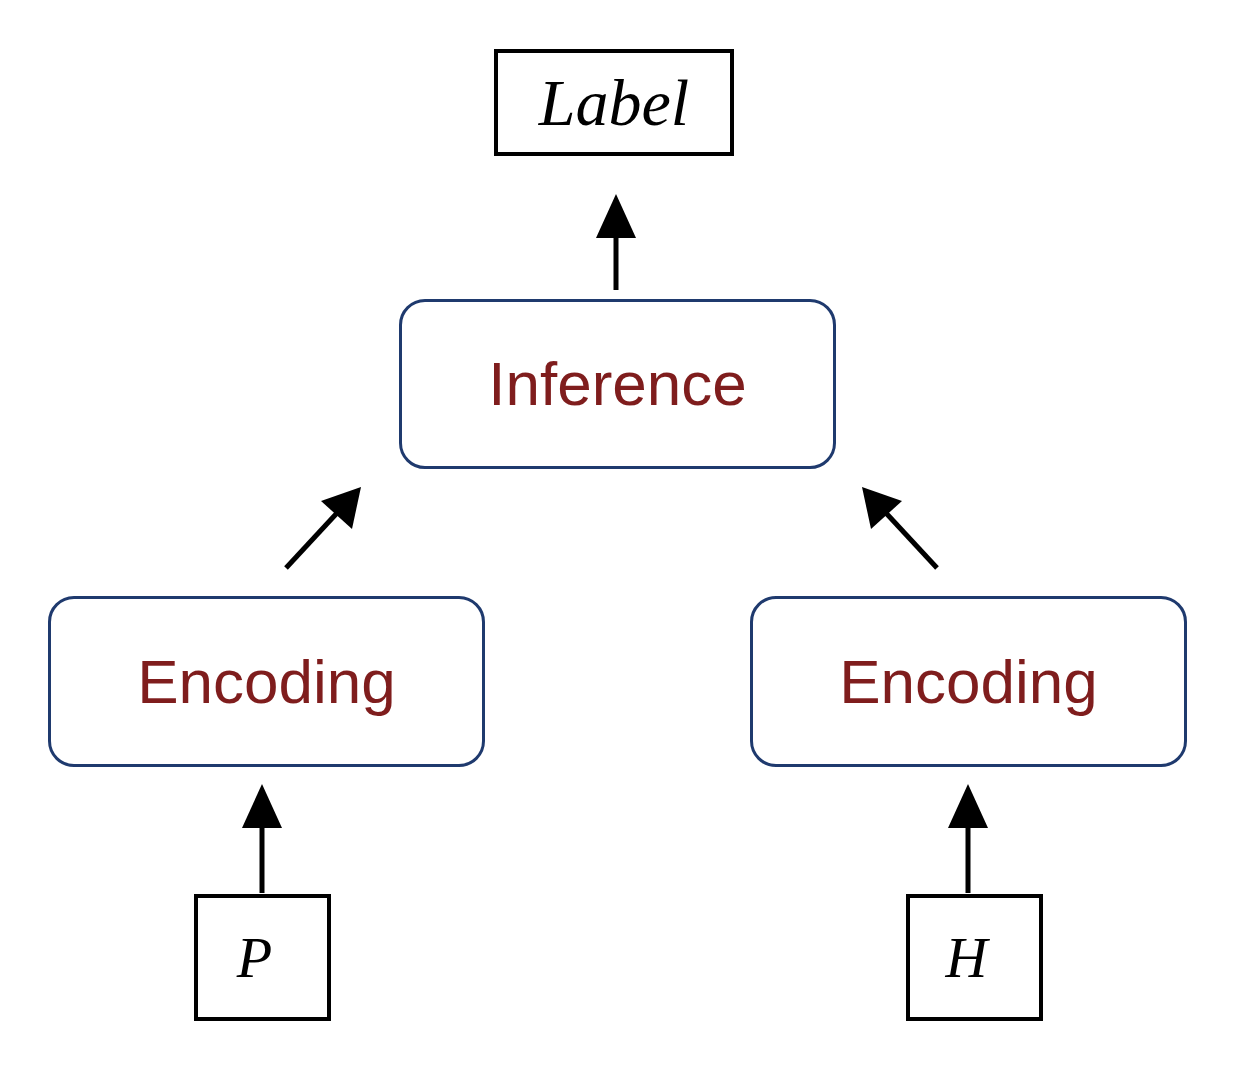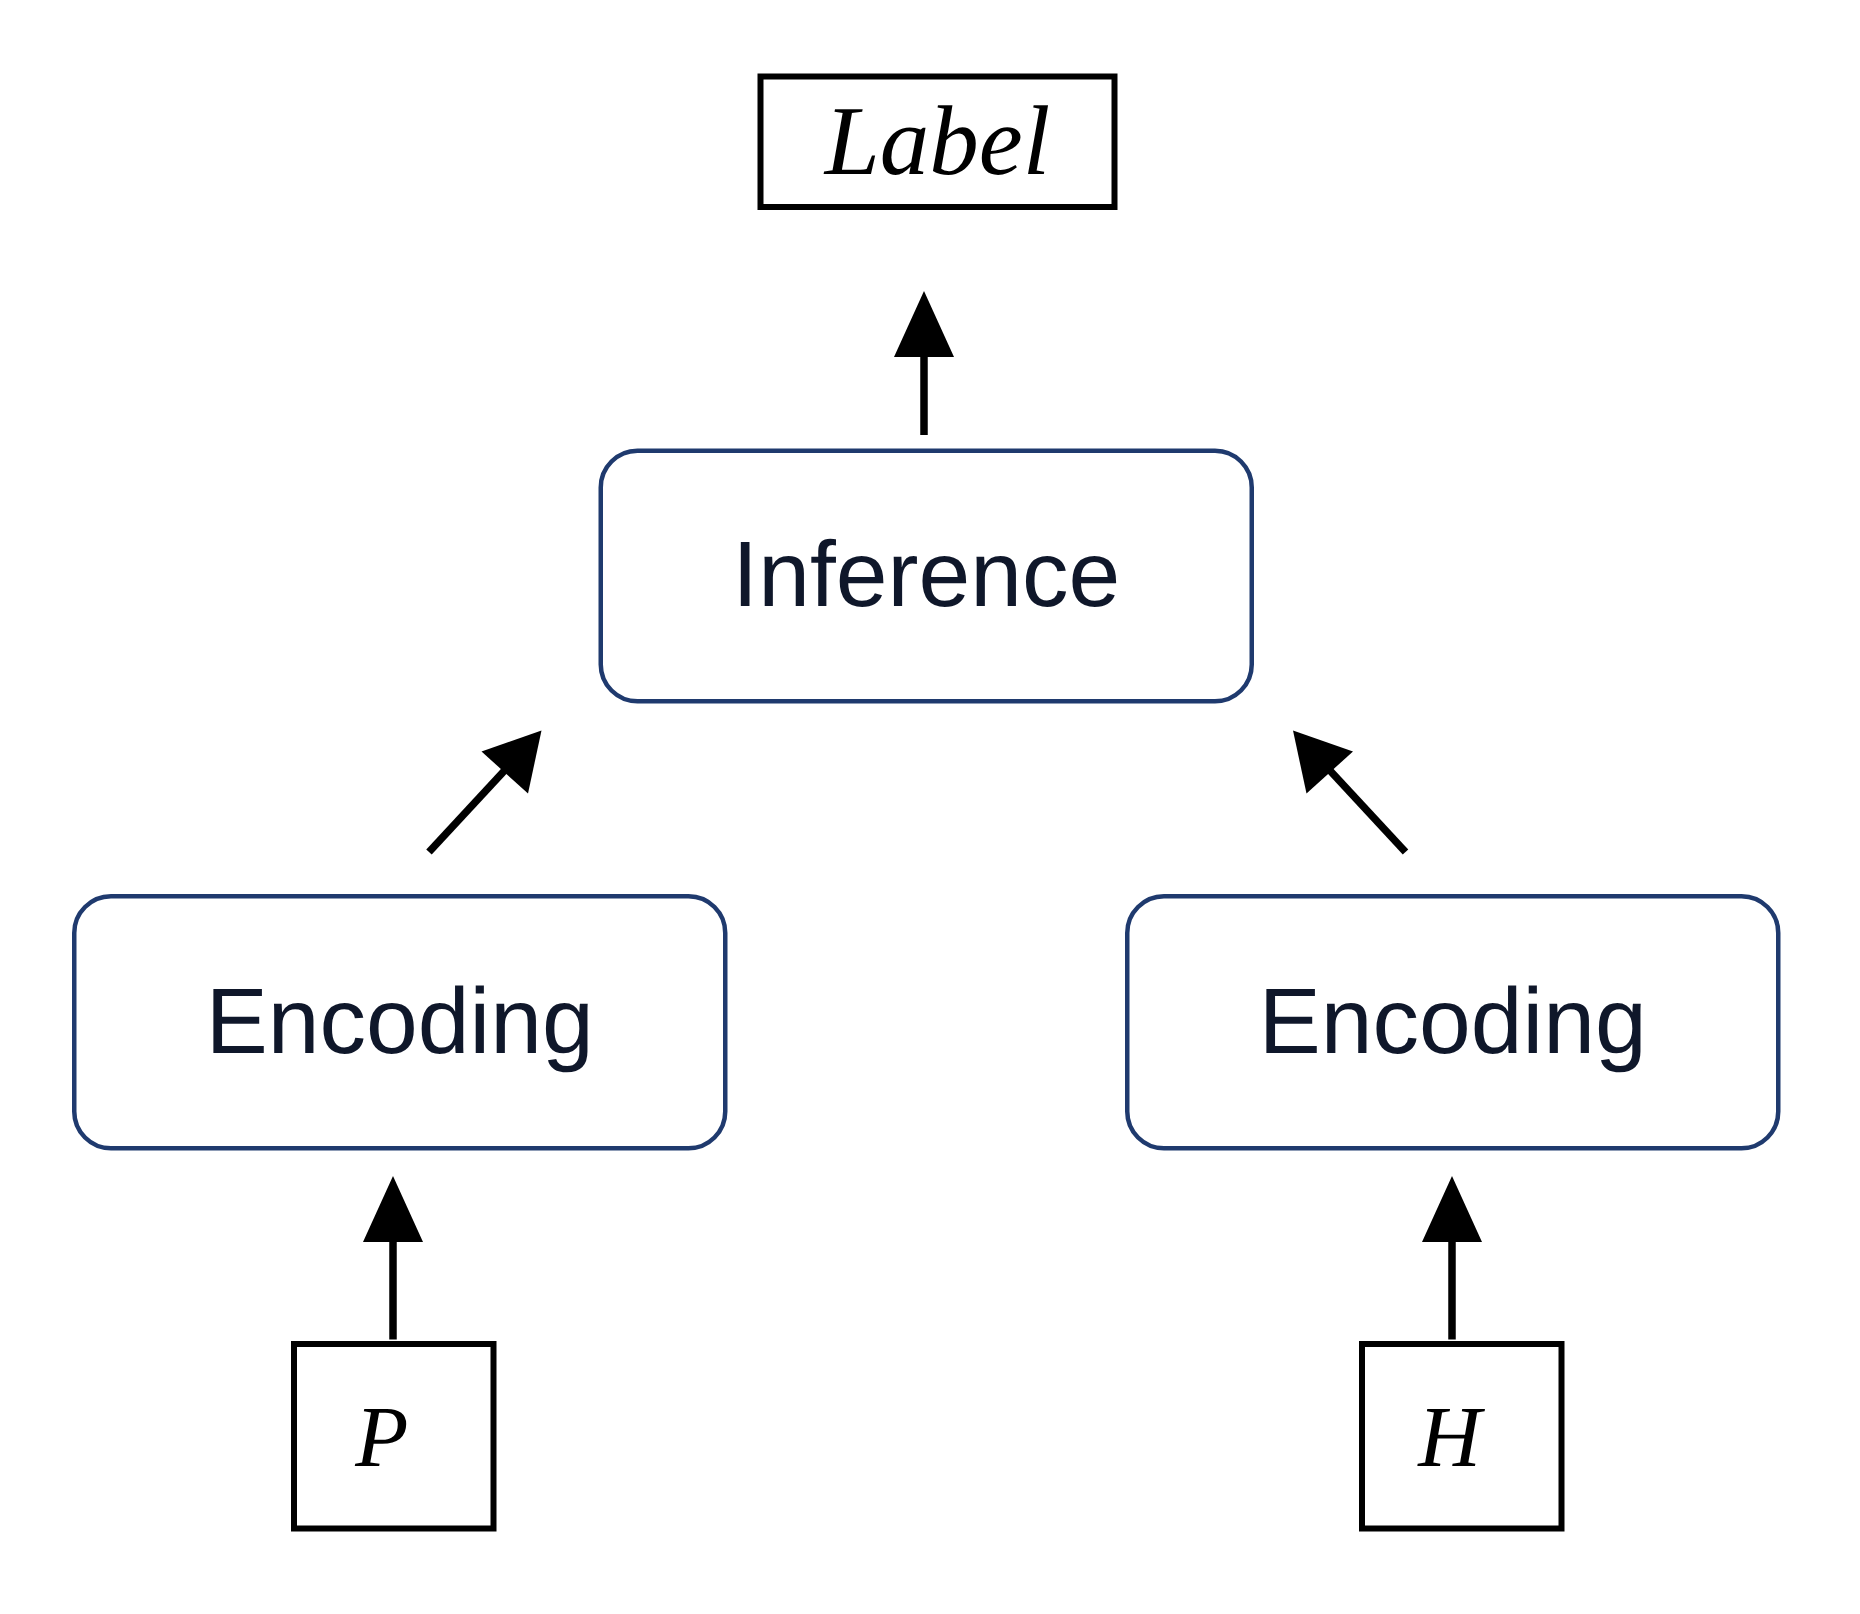--- a/index.html
+++ b/index.html
@@ -37,29 +37,29 @@
     line-height: 1;
   }
   
   .node-rounded {
     border: 3px solid #1F3A6E;
     border-radius: 26px;
   }
   .node-rounded .node-label {
     font-family: "Liberation Sans", sans-serif;
     font-style: normal;
-    color: #0f172a;
+    color: #7f1d1d;
     line-height: 1;
     font-weight: 400;
   }
   #label-node {
-    left: 505px;
+    left: 494px;
     top: 49px;
     width: 240px;
-    height: 91px;
+    height: 107px;
   }
   #label-node .node-label {
     font-size: 66px;
   }
   #inference-node {
     left: 399px;
     top: 299px;
     width: 437px;
     height: 170px;
   }

